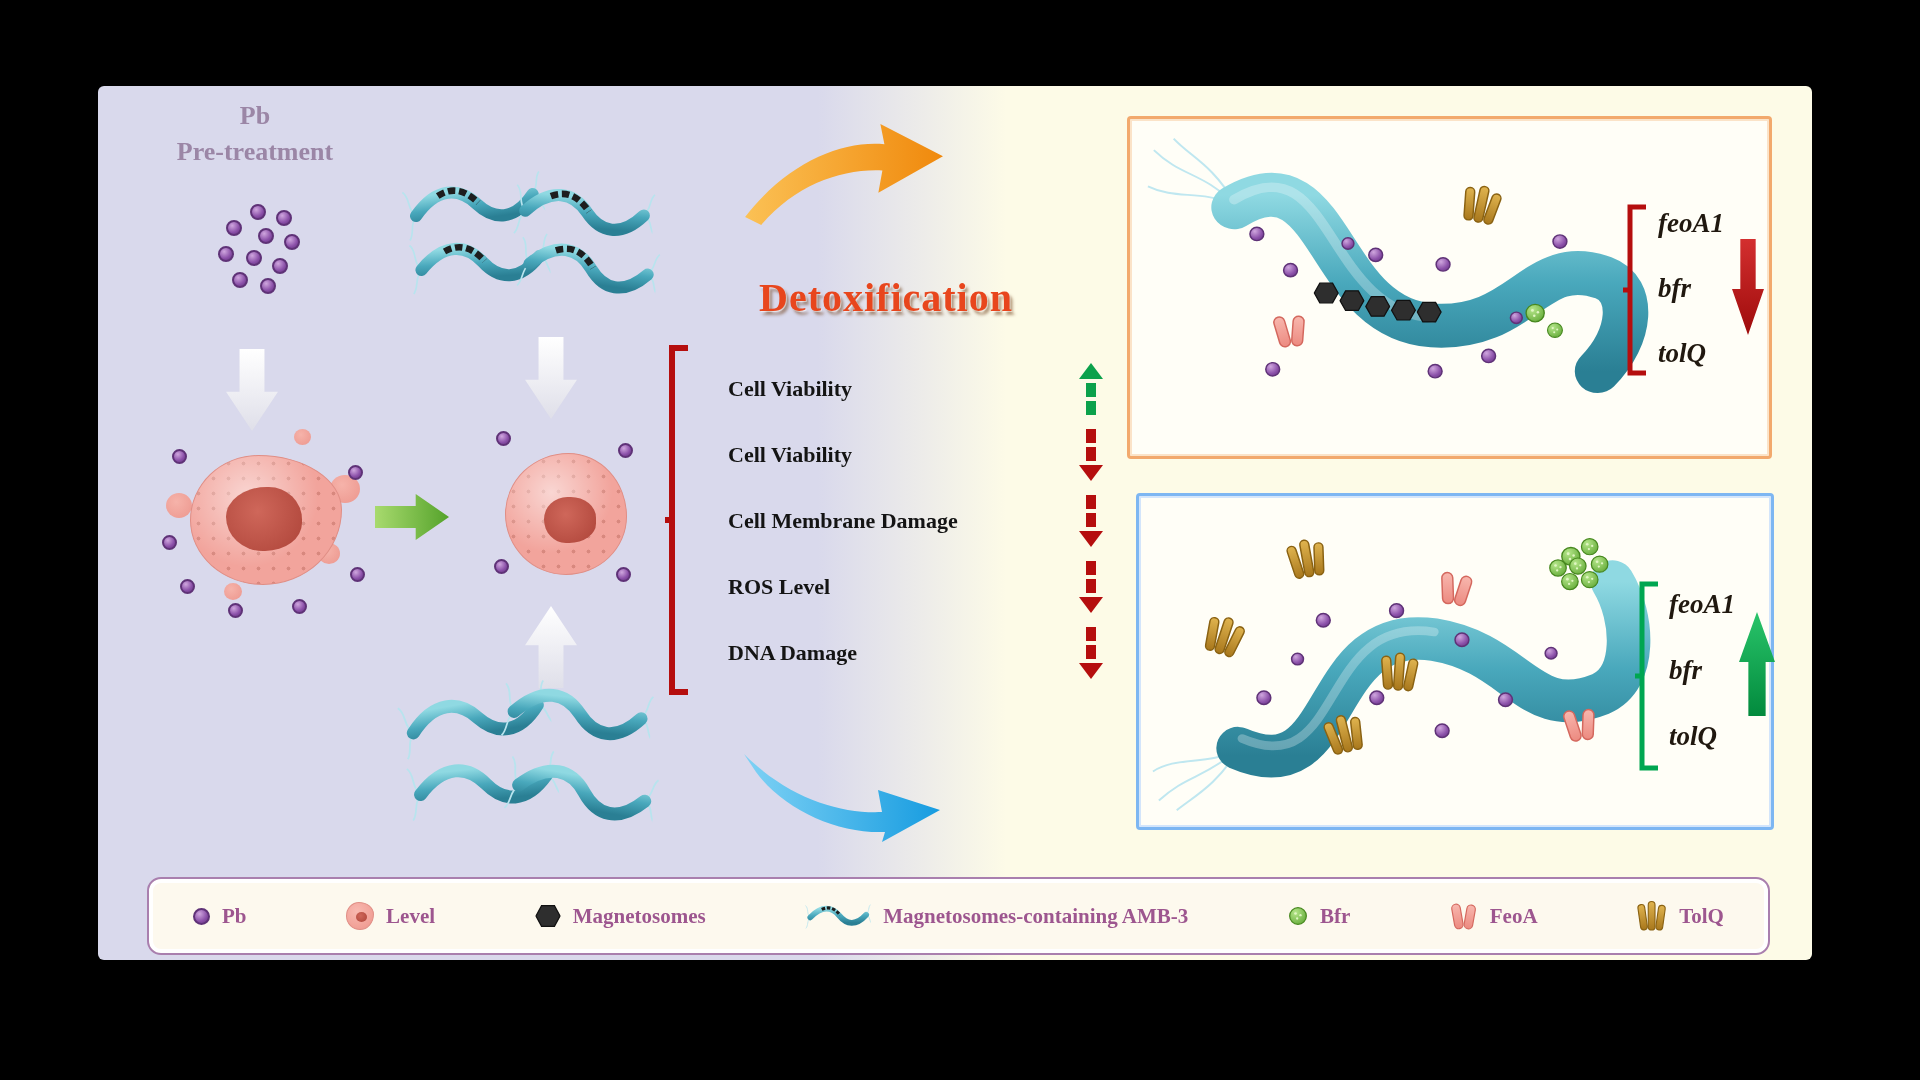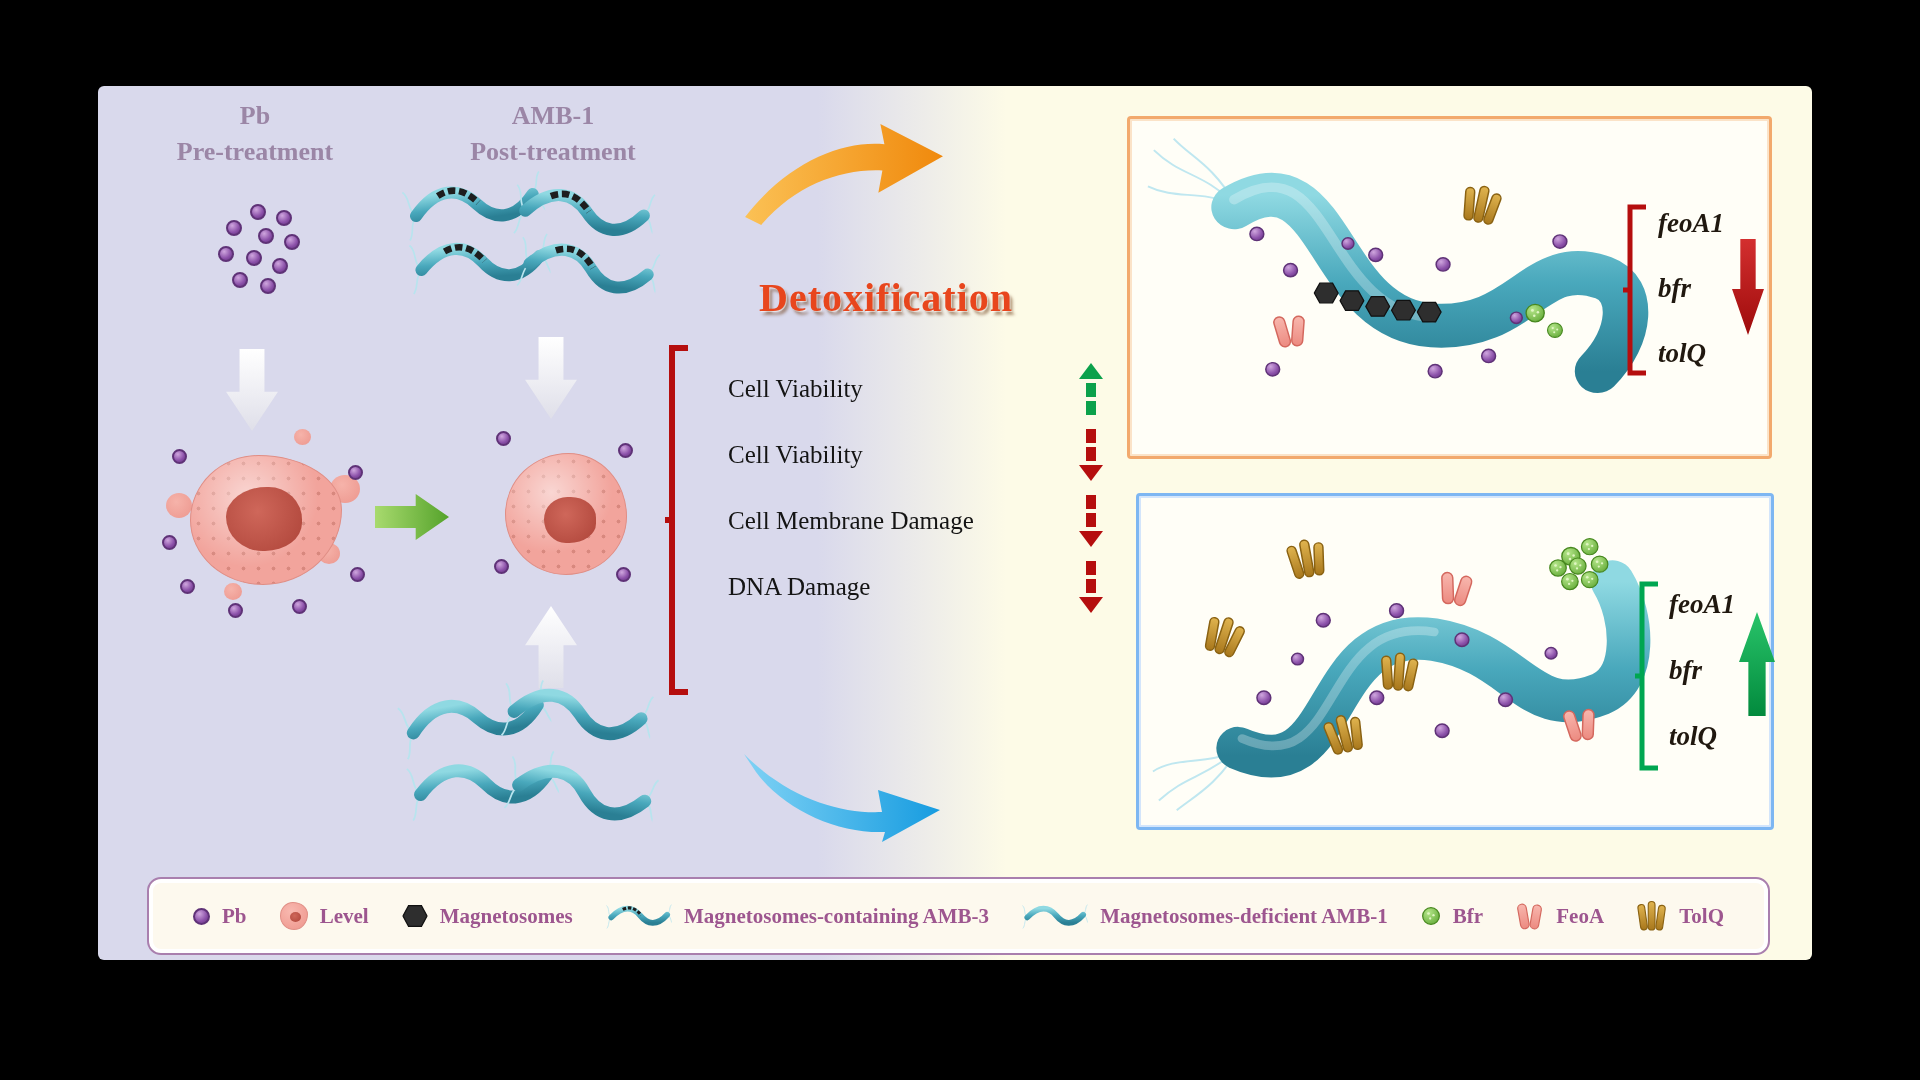--- a/index.html
+++ b/index.html
@@ -27,21 +27,21 @@
                      radial-gradient(#d8887e 1.7px,rgba(0,0,0,0) 2.2px);
     background-size:100% 100%,15px 15px;border:1px solid #e08e85}
   .nucleus{position:absolute;background:radial-gradient(circle at 42% 38%,#cf675a,#ad4338)}
   .blob{position:absolute;background:radial-gradient(circle at 40% 35%,#f6b3aa,#ec968d);border-radius:50%}
 
   .title{font-size:40px;font-weight:bold;color:#e8461d;letter-spacing:1px;text-align:center;
     text-shadow:1px 1px 0 rgba(255,255,255,.5),3px 4px 3px rgba(110,60,20,.5)}
 
   .effects{width:376px}
   .effect-row{display:flex;justify-content:space-between;align-items:center;height:38px;margin-bottom:28px}
-  .effect-label{font-size:25px;font-weight:normal;color:#141414;white-space:nowrap}
+  .effect-label{font-size:22px;font-weight:bold;color:#141414;white-space:nowrap}
 
   .mini-arrow{display:flex;flex-direction:column;align-items:center;gap:4px;width:26px;flex:0 0 auto}
   .mini-arrow .seg{width:10px;height:14px}
   .mini-arrow .head{width:24px;height:16px}
   .mini-arrow.up .head{clip-path:polygon(50% 0,100% 100%,0 100%)}
   .mini-arrow.down .head{clip-path:polygon(0 0,100% 0,50% 100%)}
   .mini-arrow.red .seg,.mini-arrow.red .head{background:#b50e0e}
   .mini-arrow.green .seg,.mini-arrow.green .head{background:#0ba14b}
 
   .box{position:absolute;background:#fffef7;border-radius:4px}
@@ -135,24 +135,20 @@
     </symbol>
   </defs>
 </svg>
 
 <div class="figure">
 
   <div class="abs heading" style="left:42px;top:12px">
     <div>Pb</div>
     <div>Pre-treatment</div>
   </div>
-  <div class="abs heading" style="left:340px;top:12px">
-    <div>AMB-1</div>
-    <div>Post-treatment</div>
-  </div>
 
   <div class="abs" style="left:118px;top:118px;width:100px;height:105px">
     <span class="pb-dot" style="left:34px;top:0;width:16px;height:16px"></span>
     <span class="pb-dot" style="left:60px;top:6px;width:16px;height:16px"></span>
     <span class="pb-dot" style="left:10px;top:16px;width:16px;height:16px"></span>
     <span class="pb-dot" style="left:42px;top:24px;width:16px;height:16px"></span>
     <span class="pb-dot" style="left:68px;top:30px;width:16px;height:16px"></span>
     <span class="pb-dot" style="left:2px;top:42px;width:16px;height:16px"></span>
     <span class="pb-dot" style="left:30px;top:46px;width:16px;height:16px"></span>
     <span class="pb-dot" style="left:56px;top:54px;width:16px;height:16px"></span>
@@ -251,20 +247,28 @@
     </div>
     <div class="effect-row">
       <span class="effect-label">Cell Membrane Damage</span>
       <span class="mini-arrow down red">
           <i class="seg"></i>
           <i class="seg"></i>
           <i class="head"></i>
         </span>
     </div>
     <div class="effect-row">
+      <span class="effect-label">ROS Level</span>
+      <span class="mini-arrow down red">
+          <i class="seg"></i>
+          <i class="seg"></i>
+          <i class="head"></i>
+        </span>
+    </div>
+    <div class="effect-row">
       <span class="effect-label">DNA Damage</span>
       <span class="mini-arrow down red">
           <i class="seg"></i>
           <i class="seg"></i>
           <i class="head"></i>
         </span>
     </div>
   </div>
 
   <svg class="abs" style="left:637px;top:660px" width="212" height="100" viewBox="0 0 210 100">
@@ -397,26 +401,20 @@
         </svg>
       <span class="legend-label">Magnetosomes</span>
     </div>
     <div class="legend-item">
       <svg width="66" height="27" viewBox="0 0 150 60">
           <use href="#sym-bact-chain"></use>
         </svg>
       <span class="legend-label">Magnetosomes-containing AMB-3</span>
     </div>
     <div class="legend-item">
-      <svg width="66" height="27" viewBox="0 0 150 60">
-          <use href="#sym-bact-plain"></use>
-        </svg>
-      <span class="legend-label">Magnetosomes-deficient AMB-1</span>
-    </div>
-    <div class="legend-item">
       <svg width="20" height="20" viewBox="0 0 24 24">
           <use href="#sym-bfr"></use>
         </svg>
       <span class="legend-label">Bfr</span>
     </div>
     <div class="legend-item">
       <svg width="28" height="31" viewBox="0 0 36 40">
           <use href="#sym-feoa"></use>
         </svg>
       <span class="legend-label">FeoA</span>

